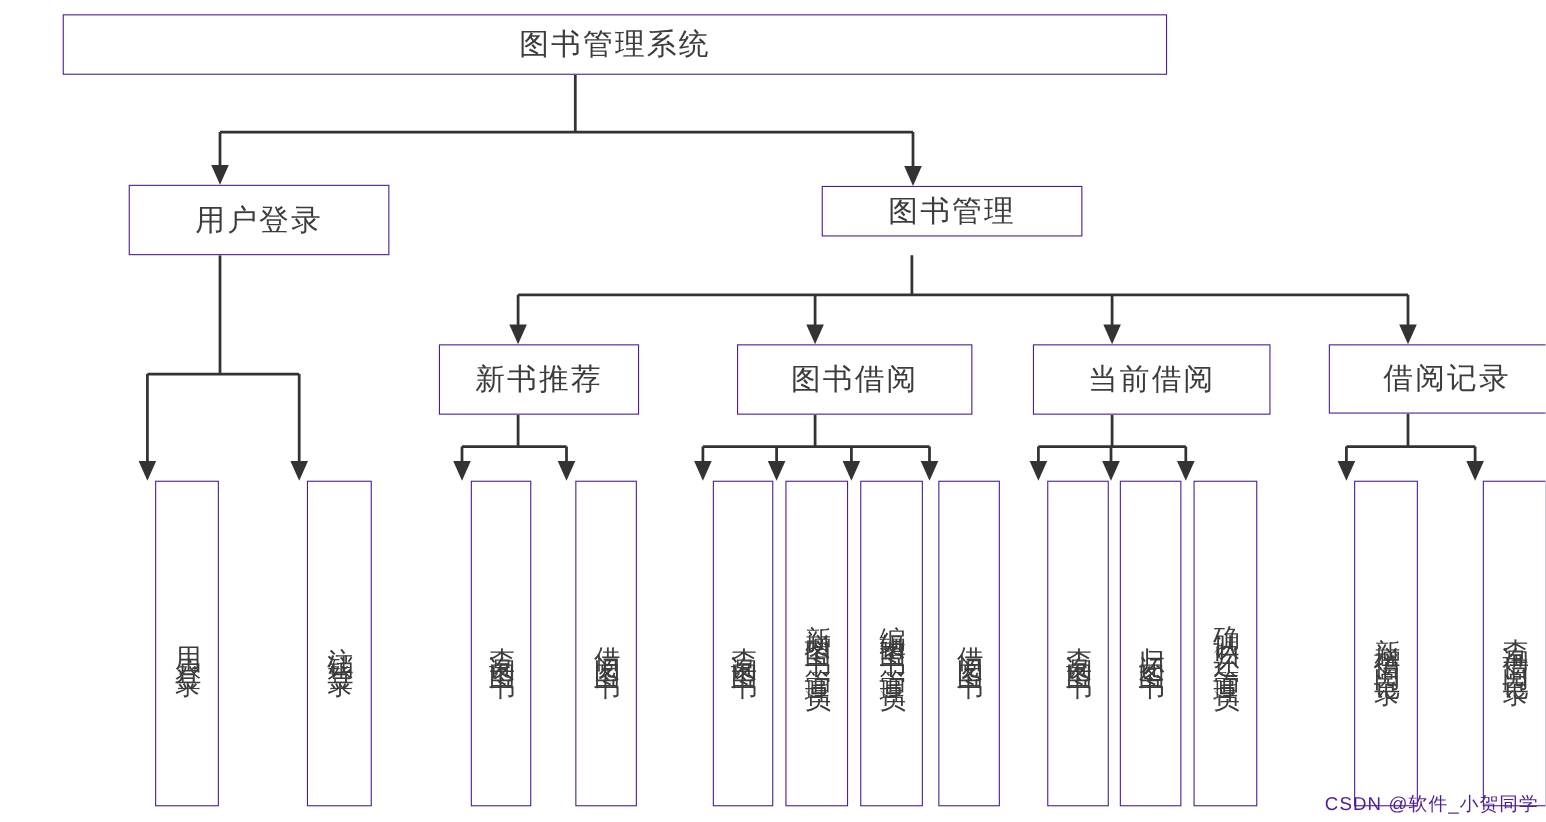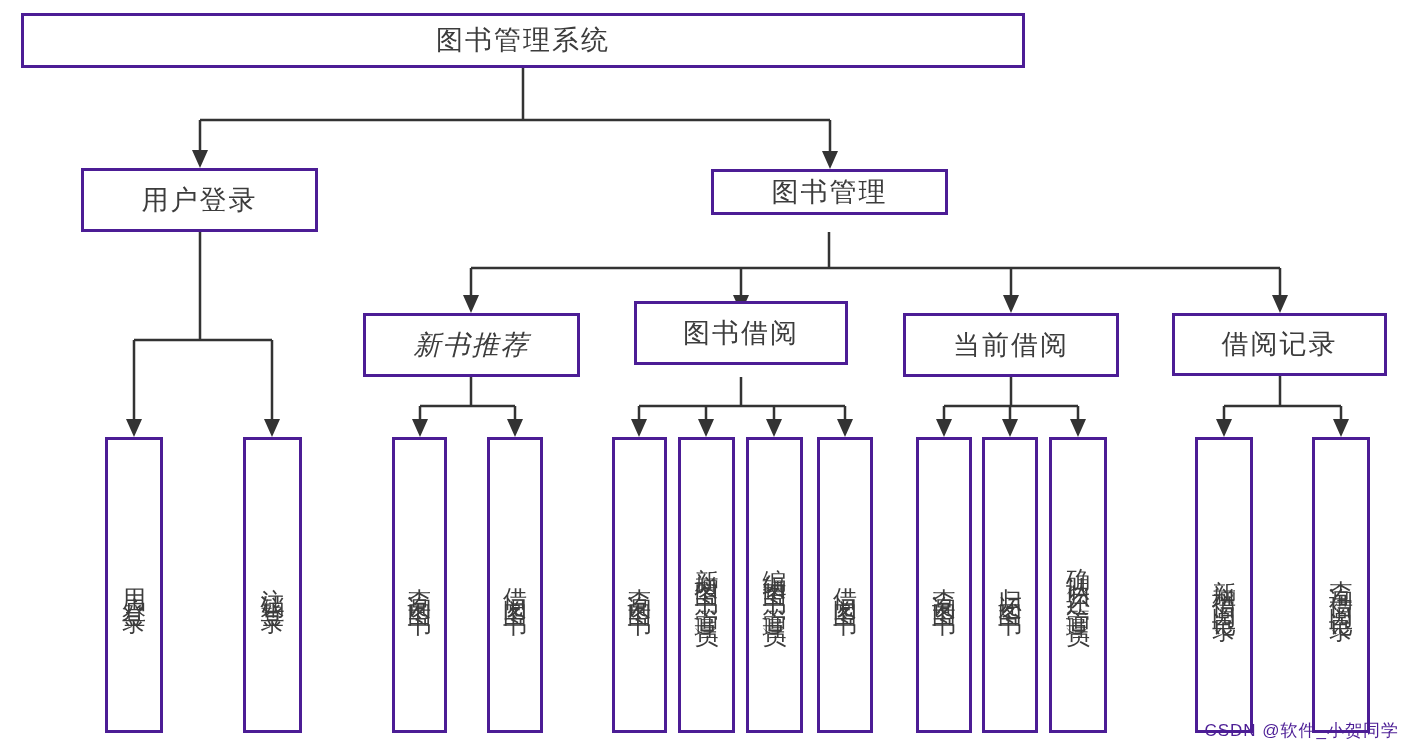--- a/index.html
+++ b/index.html
@@ -10,26 +10,27 @@
     overflow: hidden;
     font-family: "Liberation Sans", "DejaVu Sans", sans-serif;
   }
   #connector-layer {
     position: absolute; left: 0; top: 0;
     width: 1405px; height: 747px;
   }
   .box {
     position: absolute;
     background: #ffffff;
-    border: 3px solid #4c1d95;
+    border: 1px solid #4c1d95;
     box-sizing: border-box;
     display: flex;
     align-items: center;
     justify-content: center;
     color: #3c3c3c;
+    margin-left: 36px;
   }
   .hlabel {
     font-size: 27px;
     letter-spacing: 2px;
     white-space: nowrap;
     line-height: 1;
   }
   .leaf .vlabel {
     writing-mode: vertical-rl;
     text-orientation: mixed;
@@ -38,22 +39,22 @@
     line-height: 1;
     white-space: nowrap;
   }
   .leaf { top: 437px; height: 296px; }
   
   #node-root      { left: 21px;   top: 13px;  width: 1004px; height: 55px; }
   
   #node-l2-0      { left: 81px;   top: 168px; width: 237px;  height: 64px; }
   #node-l2-1      { left: 711px;  top: 169px; width: 237px;  height: 46px; }
   
-  #node-l3-0      { left: 363px;  top: 313px; width: 217px;  height: 64px; font-style: italic; }
-  #node-l3-1      { left: 634px;  top: 301px; width: 214px;  height: 64px; }
+  #node-l3-0      { left: 363px;  top: 313px; width: 182px;  height: 64px; }
+  #node-l3-1      { left: 634px;  top: 313px; width: 214px;  height: 64px; }
   #node-l3-2      { left: 903px;  top: 313px; width: 216px;  height: 64px; justify-content: center; }
   #node-l3-3      { left: 1172px; top: 313px; width: 215px;  height: 63px; }
   
   #leaf-0  { left: 105px;  width: 58px; }
   #leaf-1  { left: 243px;  width: 59px; }
   #leaf-2  { left: 392px;  width: 55px; }
   #leaf-3  { left: 487px;  width: 56px; }
   #leaf-4  { left: 612px;  width: 55px; }
   #leaf-5  { left: 678px;  width: 57px; }
   #leaf-6  { left: 746px;  width: 57px; }

